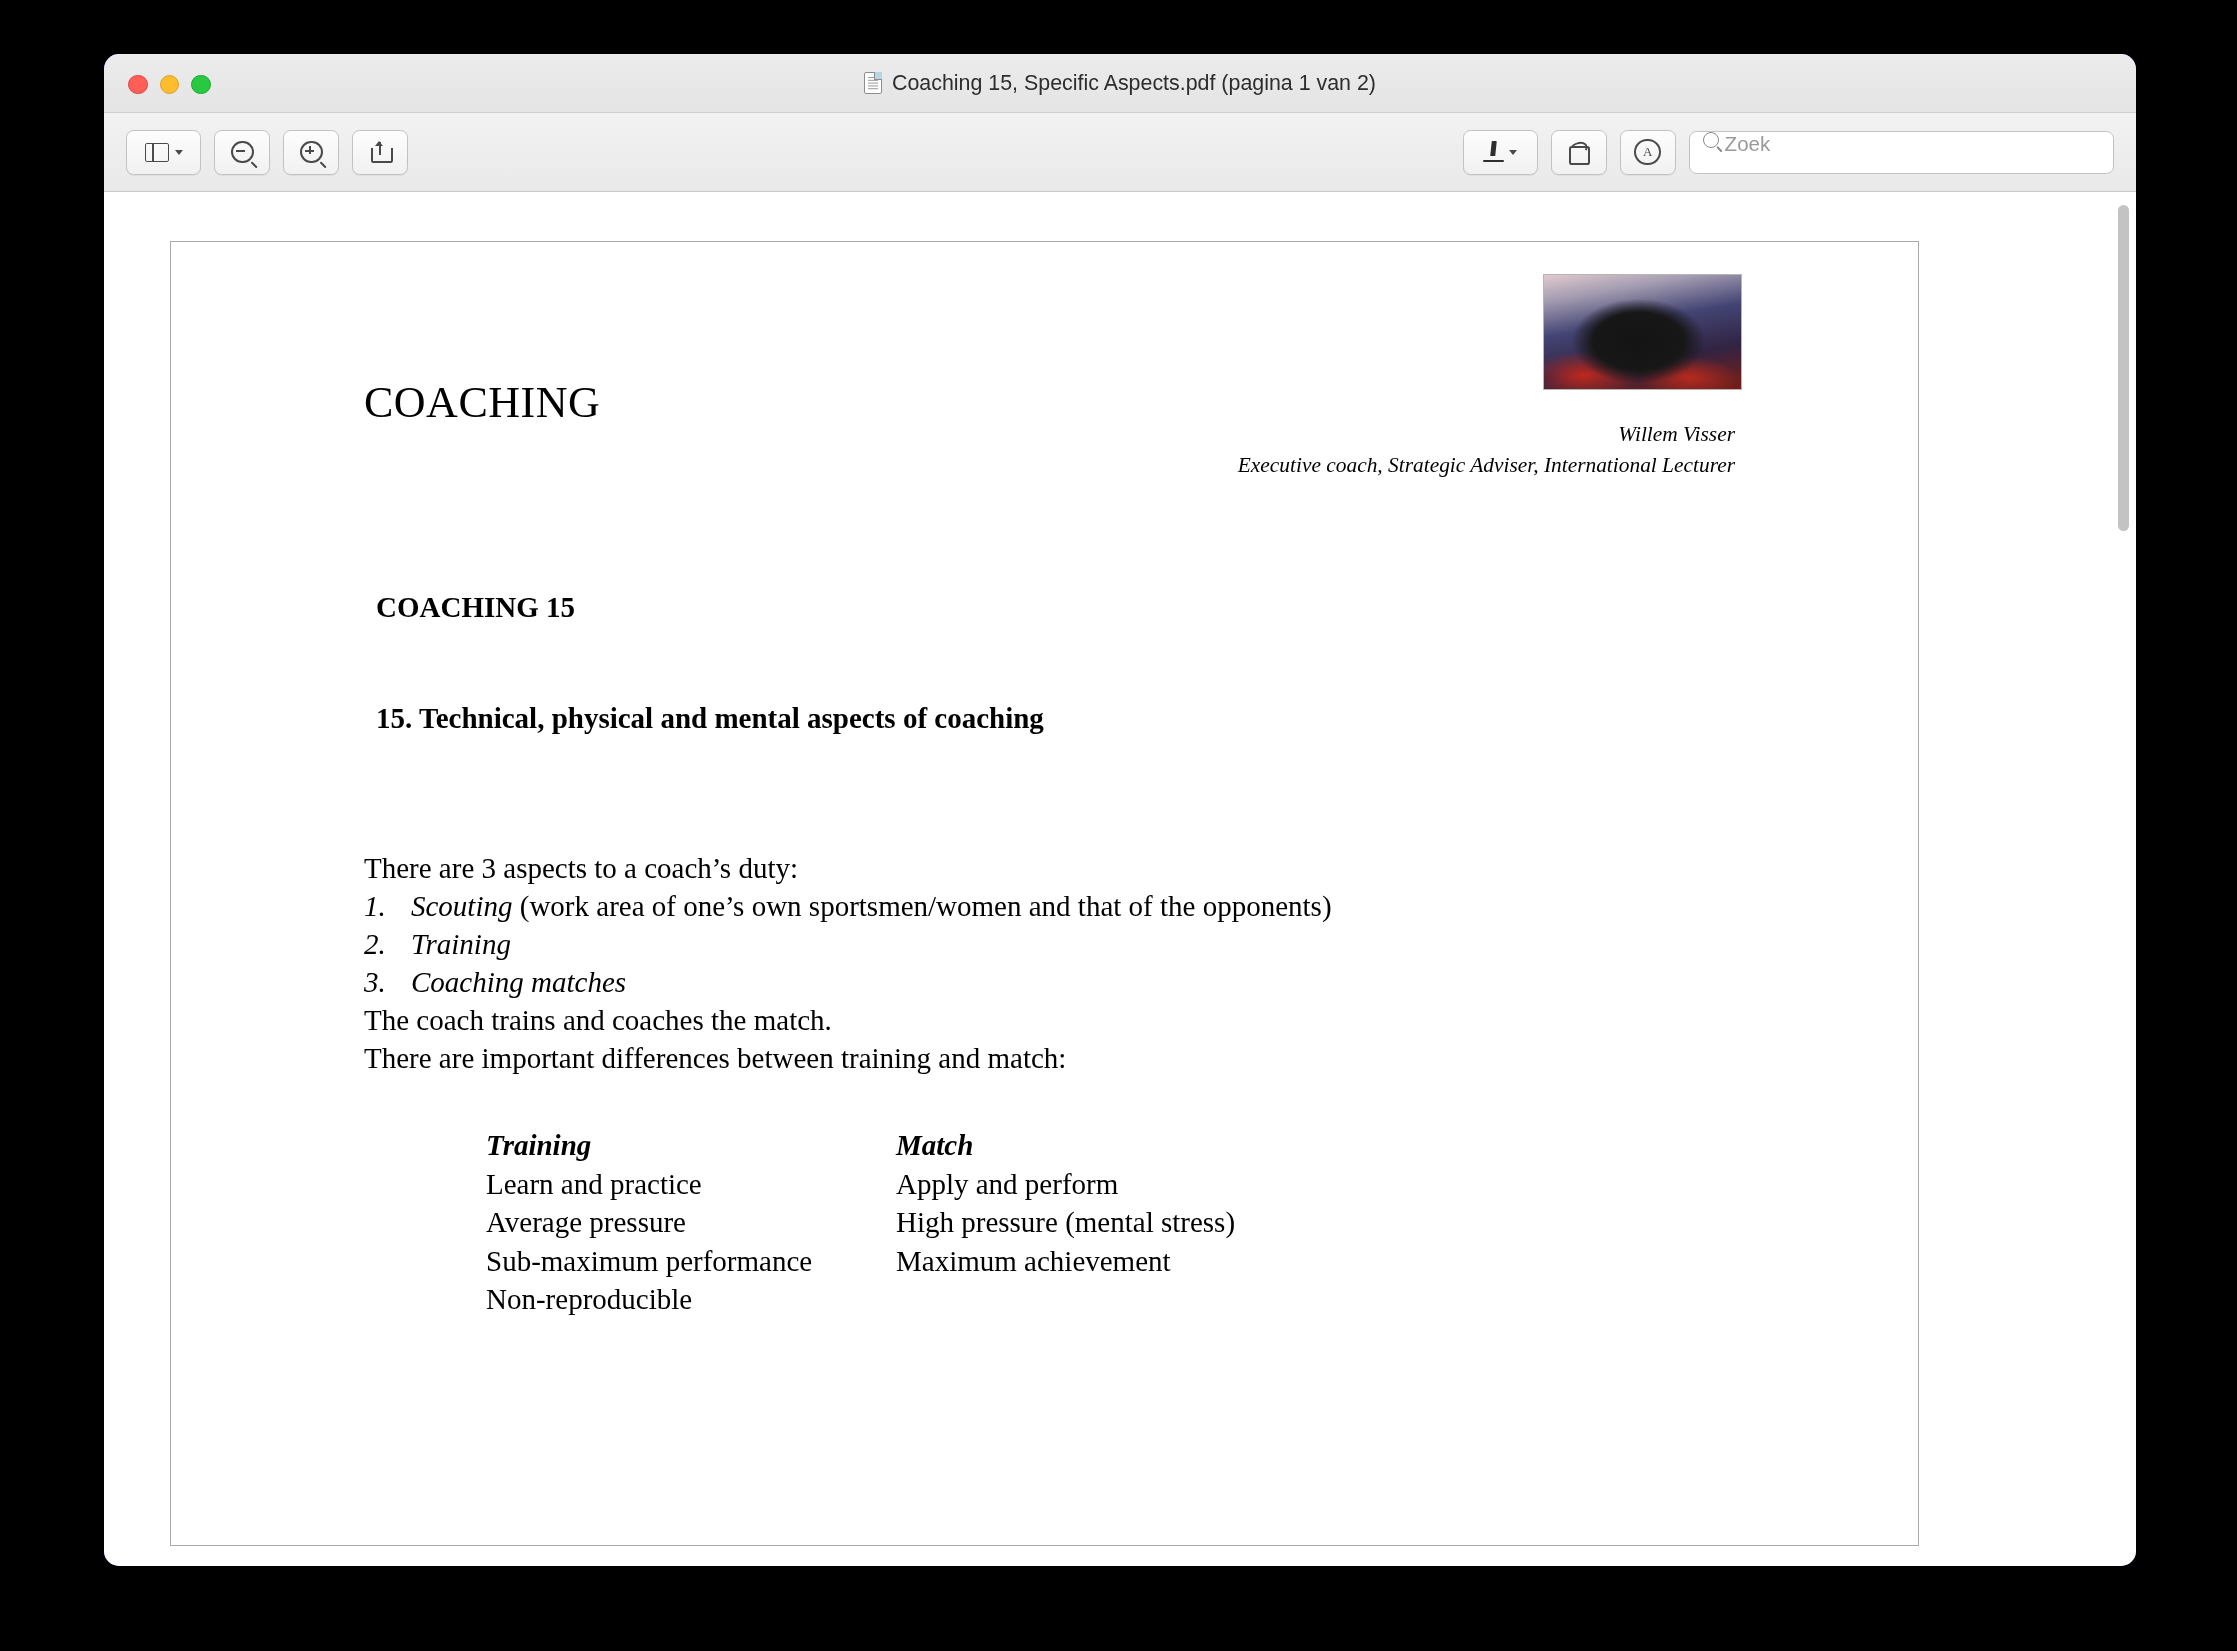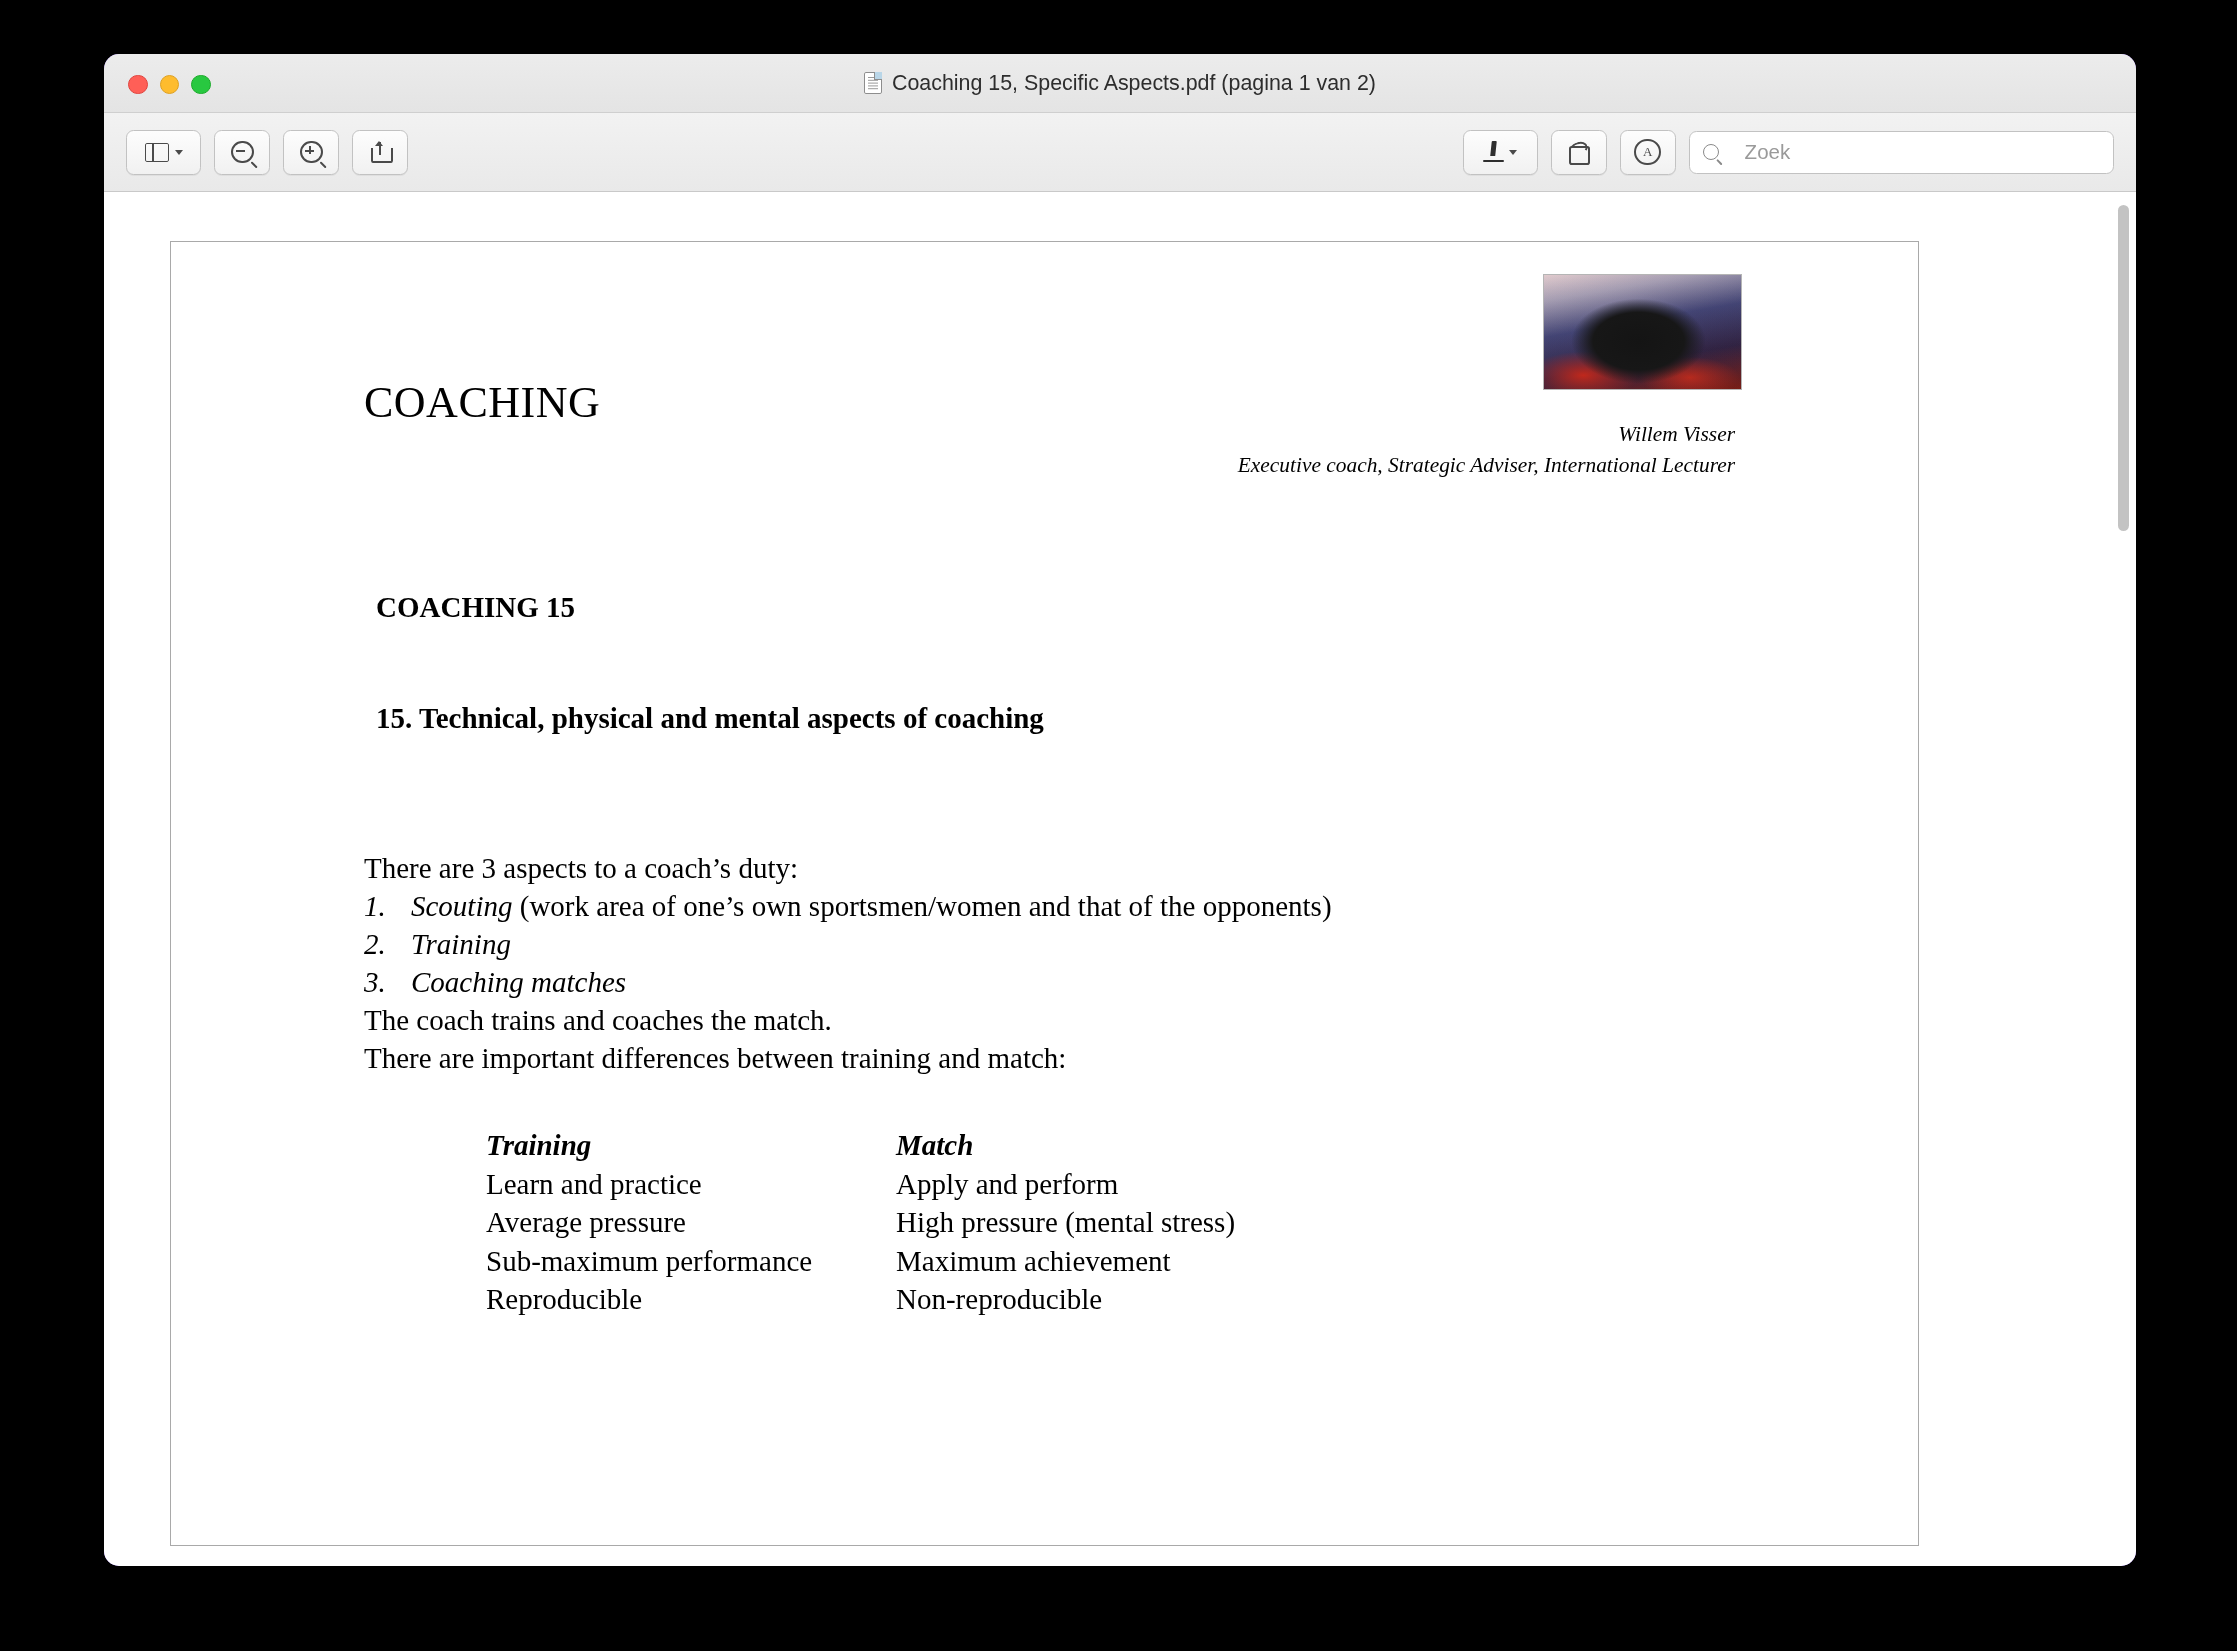--- a/index.html
+++ b/index.html
@@ -270,23 +270,22 @@
     font-family: "Liberation Serif", serif;
   }
 
   .search-field {
     width: 425px;
     height: 43px;
     background: #ffffff;
     border: 0.9px solid #c2c2c2;
     border-radius: 7.5px;
     display: flex;
-    align-items: center;
     padding: 0 13px;
-    gap: 26px;
+    gap: 6px;
     box-sizing: border-box;
   }
   .search-mag {
     width: 14px; height: 14px;
     border: 1.9px solid #8a8a8a;
     border-radius: 50%;
     position: relative;
     flex: none;
   }
   .search-mag::after {
@@ -568,21 +567,20 @@
 
             <div class="cell">Learn and practice</div>
             <div class="cell">Apply and perform</div>
 
             <div class="cell">Average pressure</div>
             <div class="cell">High pressure (mental stress)</div>
 
             <div class="cell">Sub-maximum performance</div>
             <div class="cell">Maximum achievement</div>
 
-            <div class="cell">Reproducible</div>
             <div class="cell">Non-reproducible</div>
           </div>
 
           <div class="clip-row">
             <div class="cell">Variable</div>
             <div class="cell">High</div>
           </div>
 
         </div>
       </div>

